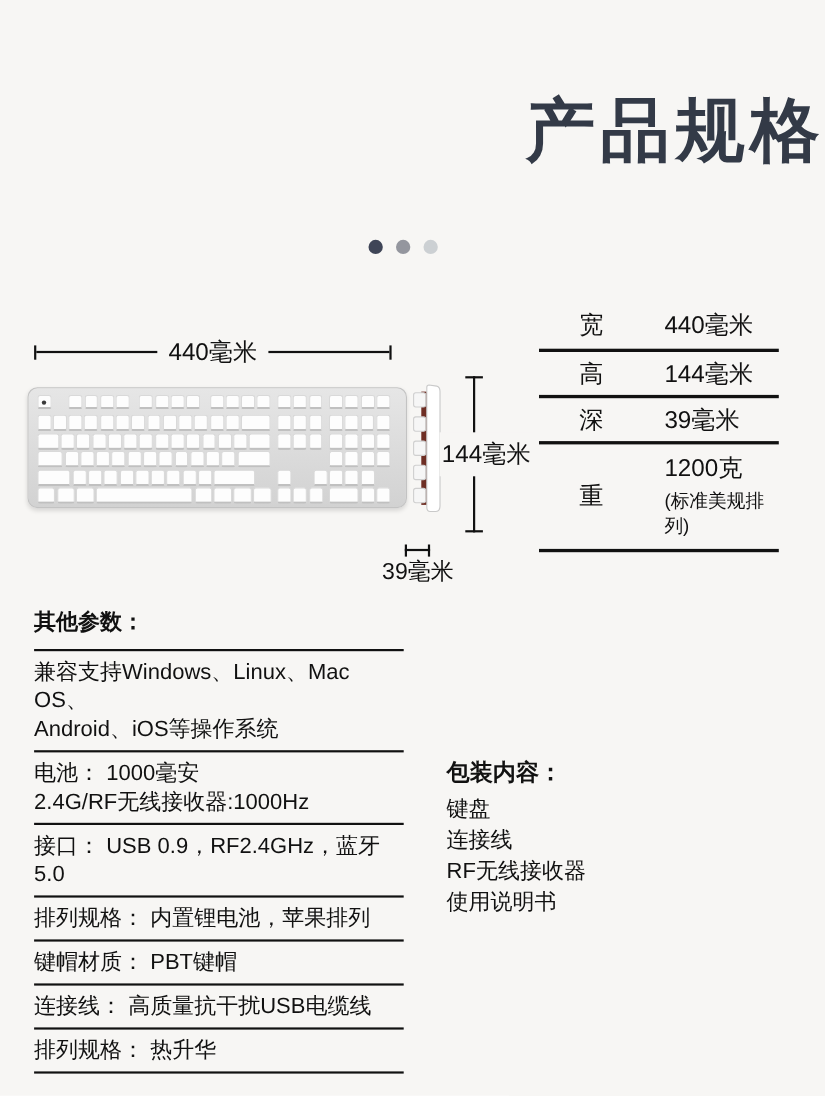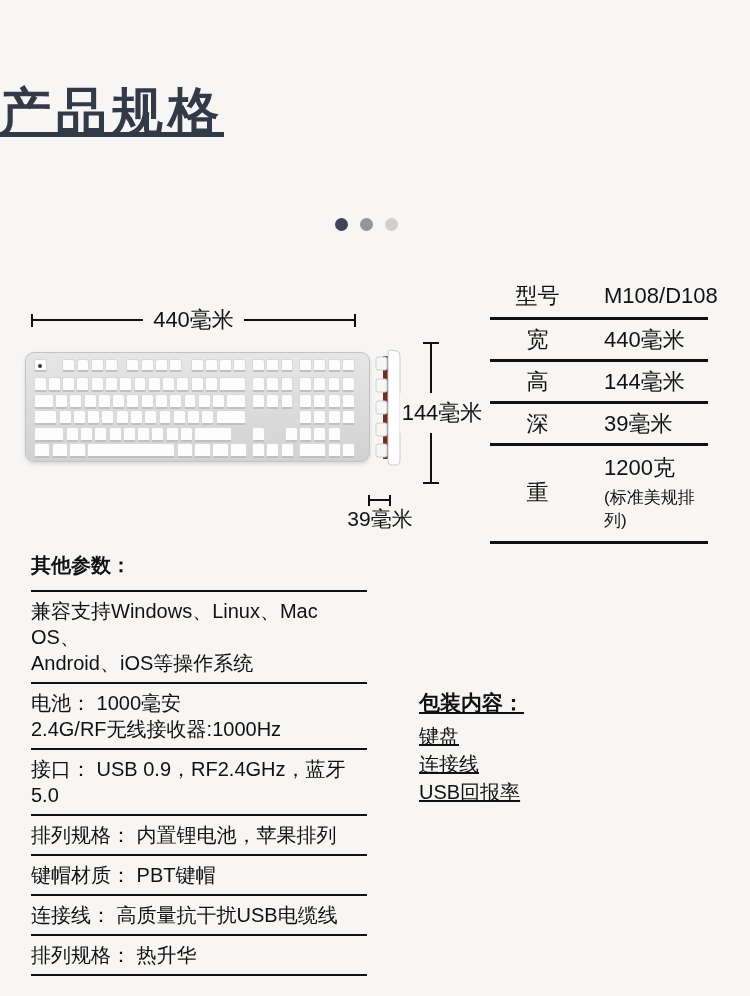--- a/index.html
+++ b/index.html
@@ -1,21 +1,21 @@
 <!DOCTYPE html>
 <html><head>
 <meta charset="utf-8">
 <style>
   html,body{margin:0;padding:0;}
   body{font-family:"Liberation Sans","DejaVu Sans",sans-serif;color:#111;}
   .page{position:relative;width:750px;height:996px;background:#f7f6f4;overflow:hidden;}
 
   
-  .title{position:absolute;top:80px;left:0;width:100%;text-align:left;
-         font-size:51px;font-weight:900;letter-spacing:5px;color:#333a47;line-height:1.25;text-decoration:underline;}
+  .title{position:absolute;top:80px;left:0;width:100%;text-align:right;
+         font-size:63px;font-weight:900;letter-spacing:5px;color:#333a47;line-height:1.25;}
   .dots{position:absolute;top:218px;left:0;right:0;display:flex;justify-content:center;
         gap:12px;transform:translateX(-9px);}
   .dot{width:13px;height:13px;border-radius:50%;}
 
   
   .dim-h{position:absolute;left:31px;top:305px;width:325px;display:flex;align-items:center;}
   .dim-h .cap{width:2px;height:13px;background:#111;}
   .dim-h .ln{flex:1;height:2px;background:#111;}
   .dim-h .lab{padding:0 10px;font-size:22px;white-space:nowrap;}
 
@@ -58,21 +58,21 @@
   .spec-label{width:95px;text-align:center;font-size:22px;flex:none;}
   .spec-value{flex:1;padding-left:19px;font-size:22px;}
   .spec-note{font-size:17px;margin-top:3px;}
 
   
   .params{position:absolute;left:31px;top:552px;width:336px;}
   .param-heading{font-size:20px;font-weight:bold;padding-bottom:11px;border-bottom:2.5px solid #111;}
   .param-row{padding:6px 0;border-bottom:2.5px solid #111;font-size:20px;line-height:26px;}
 
   
-  .package{position:absolute;left:419px;top:690px;width:220px;text-decoration:underline;}
+  .package{position:absolute;left:406px;top:690px;width:220px;}
   .pkg-heading{font-size:21px;font-weight:bold;line-height:26px;margin-bottom:6px;}
   .pkg-item{font-size:20px;line-height:28px;}
 </style>
 </head>
 <body>
 
 <div class="page">
 
   <div class="title">产品规格</div>
 
@@ -253,24 +253,20 @@
 
   <div class="dim-d">
     <span class="tick l"></span>
     <span class="hln"></span>
     <span class="tick r"></span>
   </div>
   <div class="dim-d-lab">39毫米</div>
 
   <div class="spec-table">
       <div class="spec-row">
-        <div class="spec-label">型号</div>
-        <div class="spec-value">M108/D108</div>
-      </div>
-      <div class="spec-row">
         <div class="spec-label">宽</div>
         <div class="spec-value">440毫米</div>
       </div>
       <div class="spec-row">
         <div class="spec-label">高</div>
         <div class="spec-value">144毫米</div>
       </div>
       <div class="spec-row">
         <div class="spec-label">深</div>
         <div class="spec-value">39毫米</div>
@@ -308,17 +304,18 @@
           <div class="param-line">排列规格： 热升华</div>
         </div>
       </div>
   </div>
 
   <div class="package">
     <div class="pkg-heading">包装内容：</div>
     <div id="pkg-items">
         <div class="pkg-item">键盘</div>
         <div class="pkg-item">连接线</div>
-        <div class="pkg-item">USB回报率</div>
+        <div class="pkg-item">RF无线接收器</div>
+        <div class="pkg-item">使用说明书</div>
       </div>
   </div>
 
 </div>
 
 </body></html>

